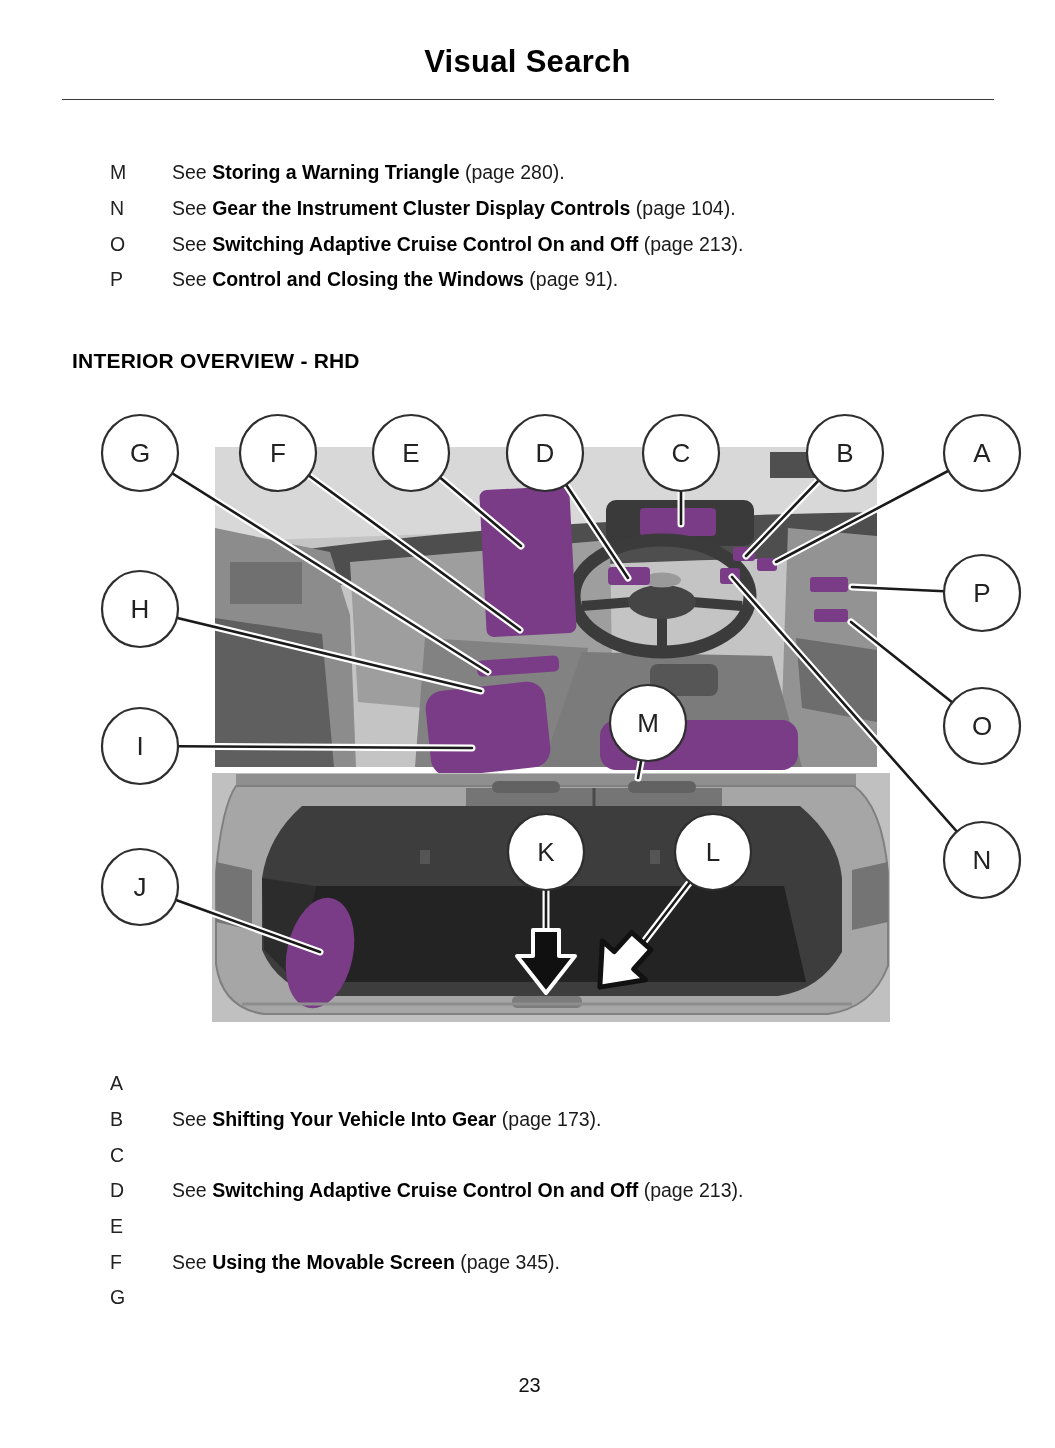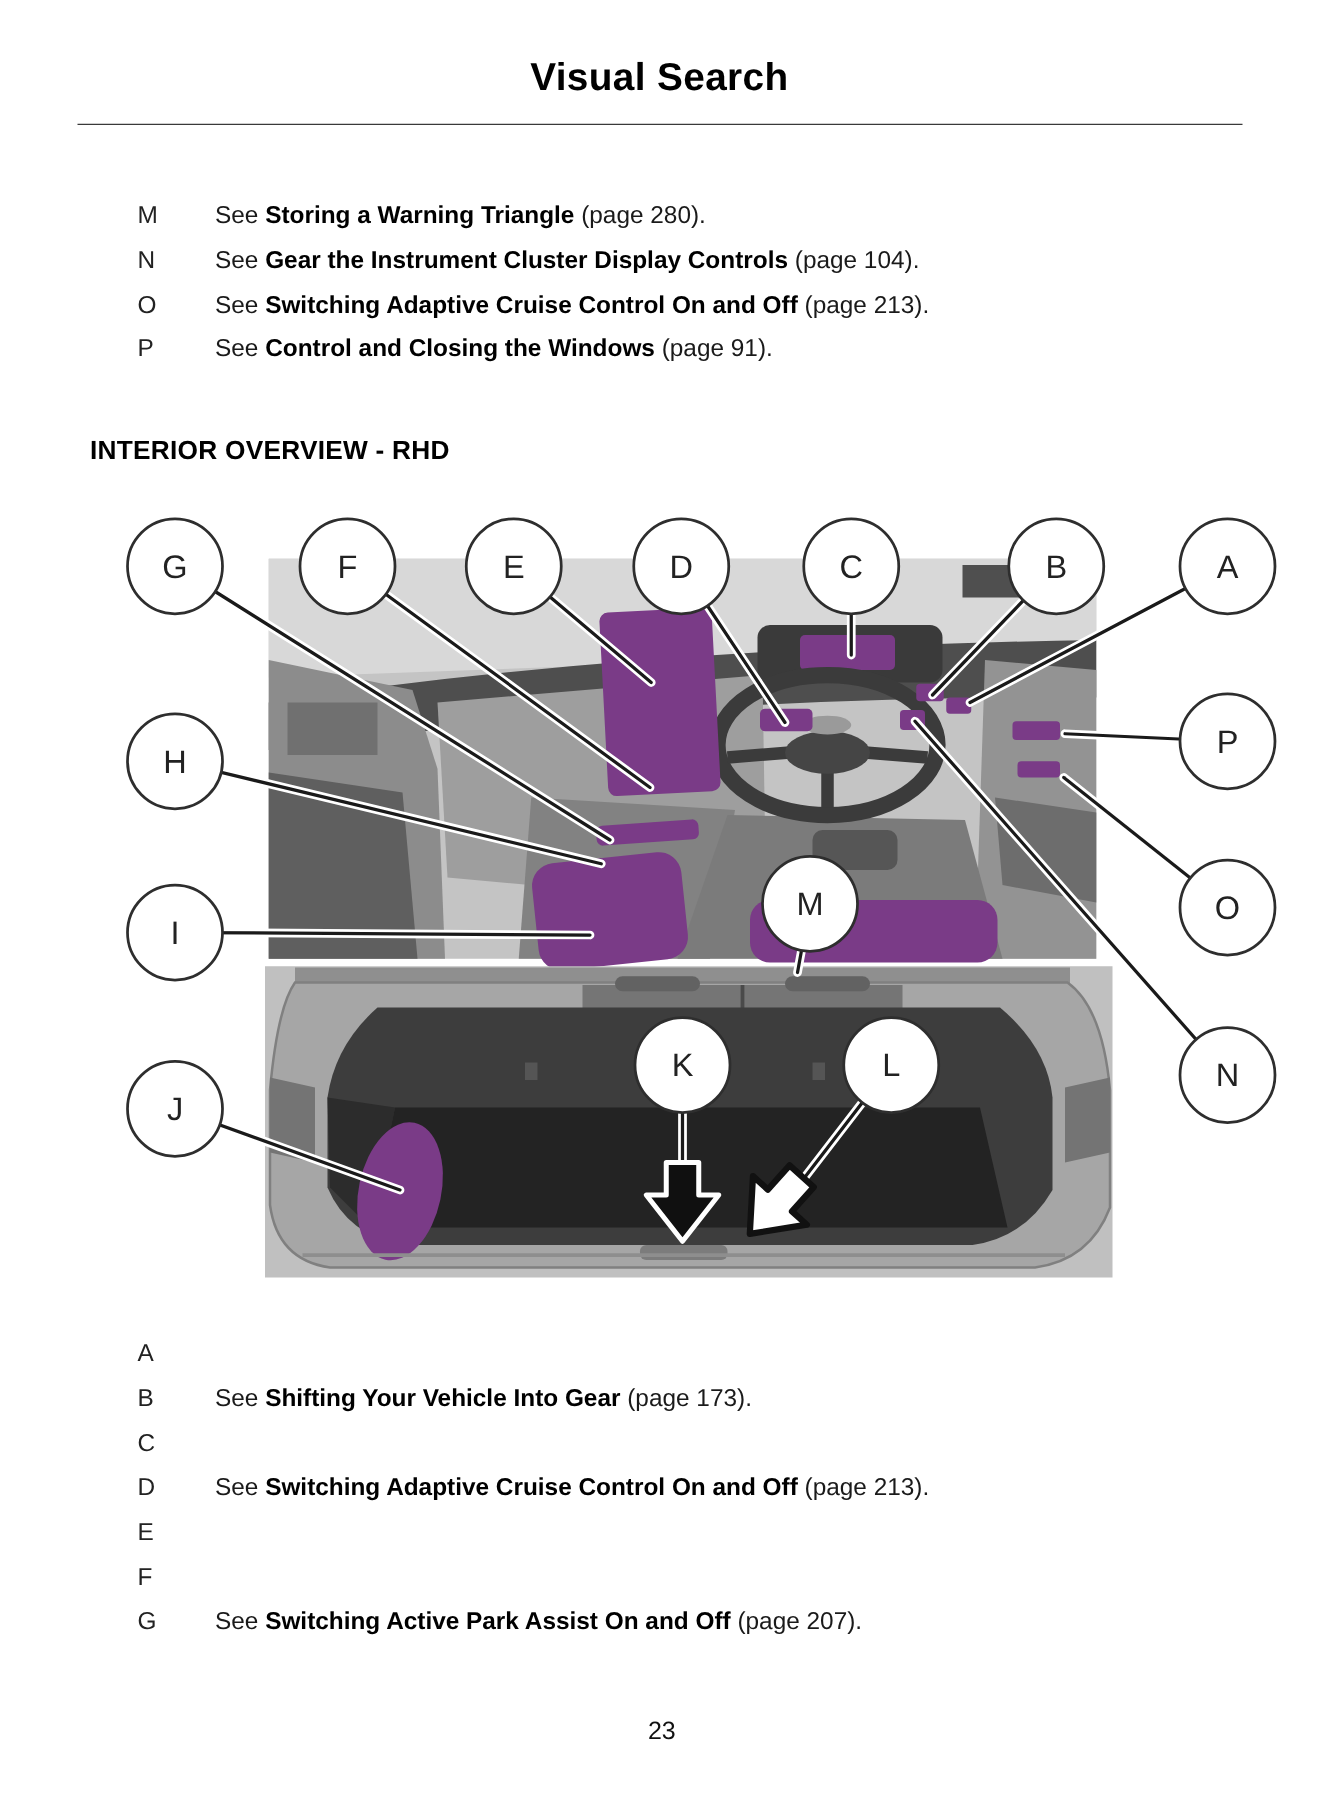--- a/index.html
+++ b/index.html
@@ -257,22 +257,22 @@
     </div>
     <div class="ref-row">
       <span class="ref-key">D</span>
       <span class="ref-text"><span>See </span><b>Switching Adaptive Cruise Control On and Off</b><span> (page 213).</span></span>
     </div>
     <div class="ref-row">
       <span class="ref-key">E</span>
     </div>
     <div class="ref-row">
       <span class="ref-key">F</span>
+      <span class="ref-text"><span>See </span><b>Using the Movable Screen</b><span> (page 345).</span></span>
     </div>
     <div class="ref-row">
       <span class="ref-key">G</span>
-      <span class="ref-text"><span>See </span><b>Switching Active Park Assist On and Off</b><span> (page 207).</span></span>
     </div>
   </section>
 
   <div class="footer">23</div>
 
 </div>
 
 </body></html>

